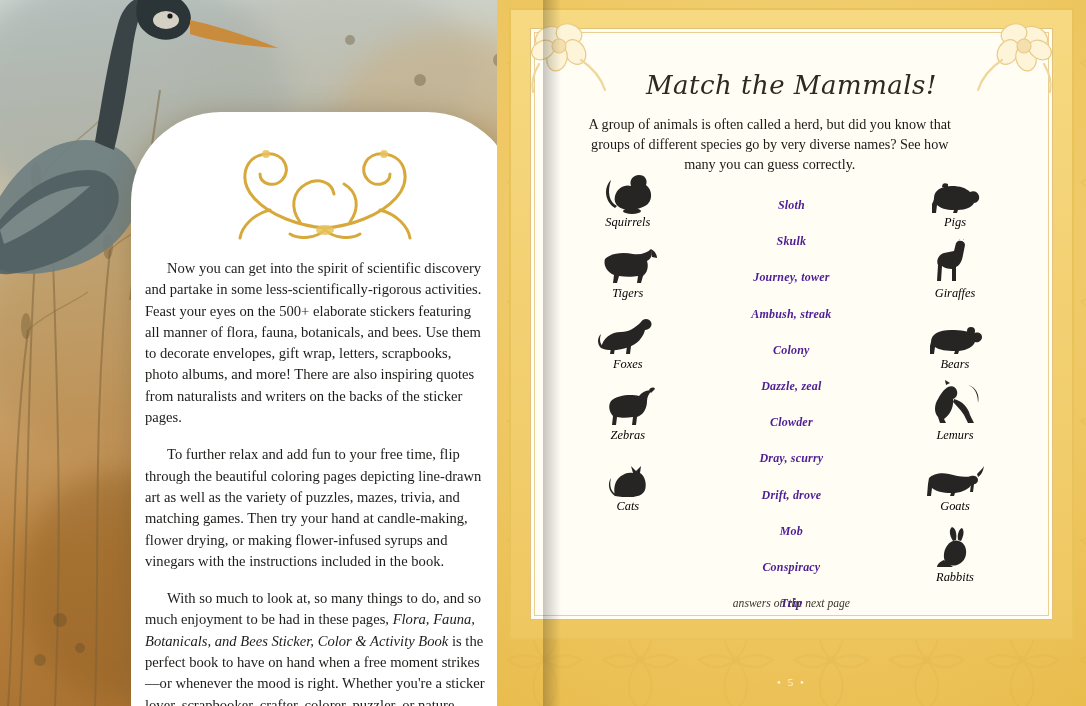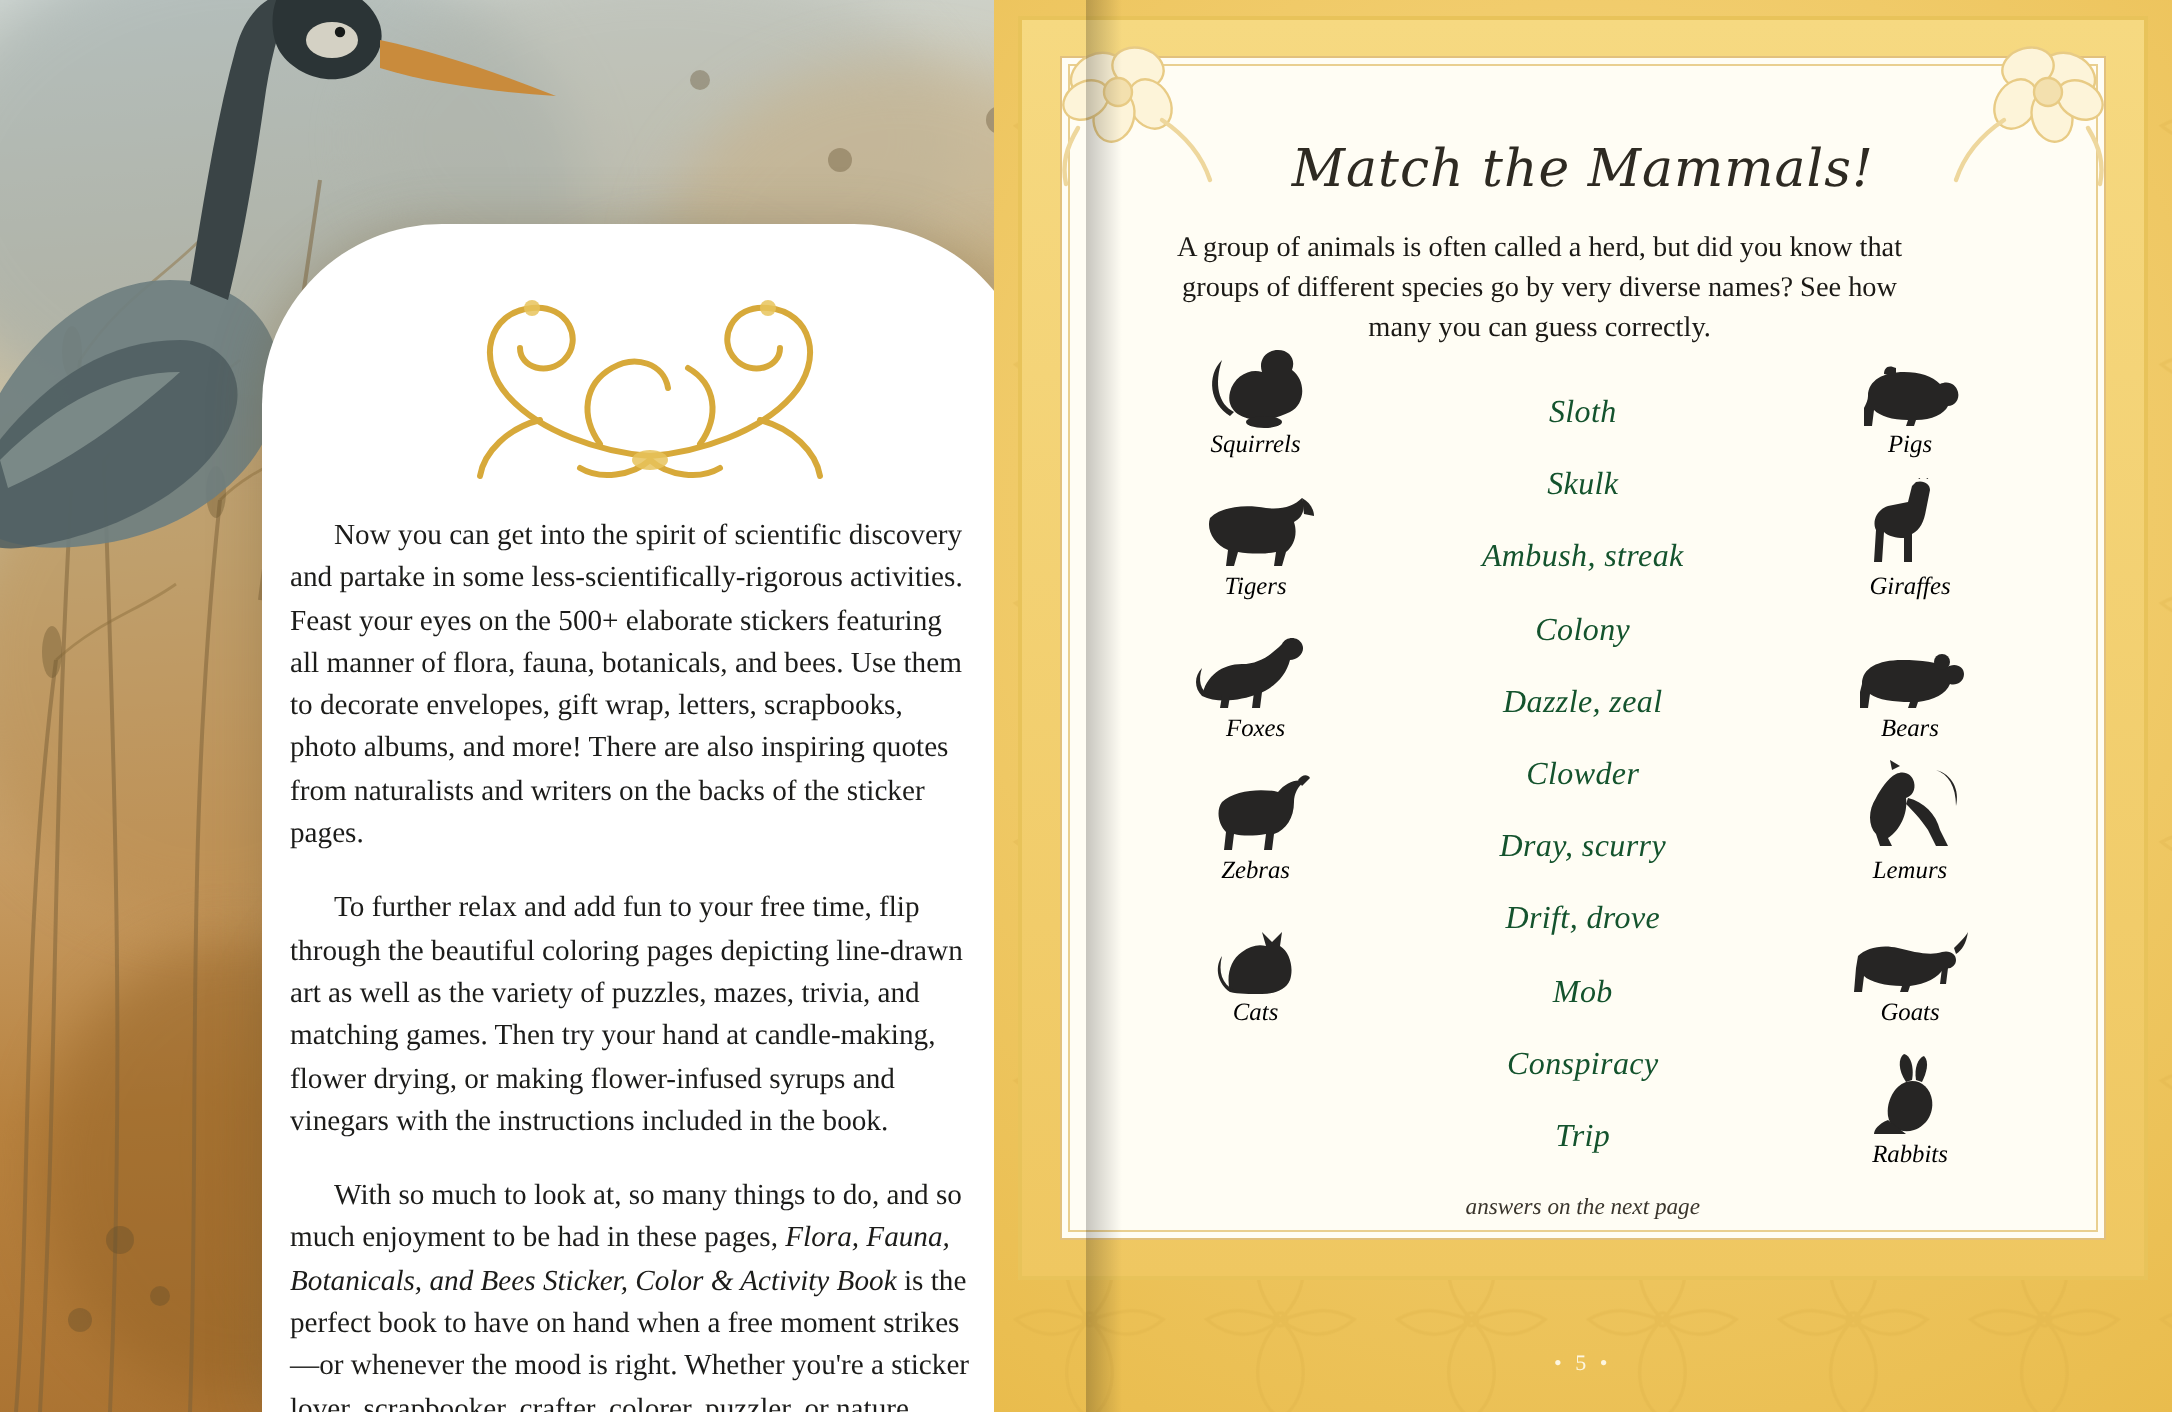--- a/index.html
+++ b/index.html
@@ -199,24 +199,24 @@
     justify-content: center;
   }
   .animal-label {
     font-size: 12.4px;
     font-style: italic;
     color: #000000;
     margin-top: 1px;
   }
   .term {
     height: 36.2px;
-    font-size: 16px;
+    font-size: 12px;
     font-style: italic;
-    font-weight: normal;
-    color: #14532d;
+    font-weight: bold;
+    color: #4c1d95;
     letter-spacing: .2px;
   }
   .answers-note {
     position: absolute;
     bottom: 96px;
     left: 0; right: 0;
     text-align: center;
     font-size: 11.6px;
     font-style: italic;
     color: #3a352c;
@@ -459,20 +459,21 @@
               </svg>
           </div>
           <div class="animal-label">Cats</div>
         </div>
 
       </div>
 
       <div class="col-mid">
         <div class="term">Sloth</div>
         <div class="term">Skulk</div>
+        <div class="term">Journey, tower</div>
         <div class="term">Ambush, streak</div>
         <div class="term">Colony</div>
         <div class="term">Dazzle, zeal</div>
         <div class="term">Clowder</div>
         <div class="term">Dray, scurry</div>
         <div class="term">Drift, drove</div>
         <div class="term">Mob</div>
         <div class="term">Conspiracy</div>
         <div class="term">Trip</div>
       </div>

